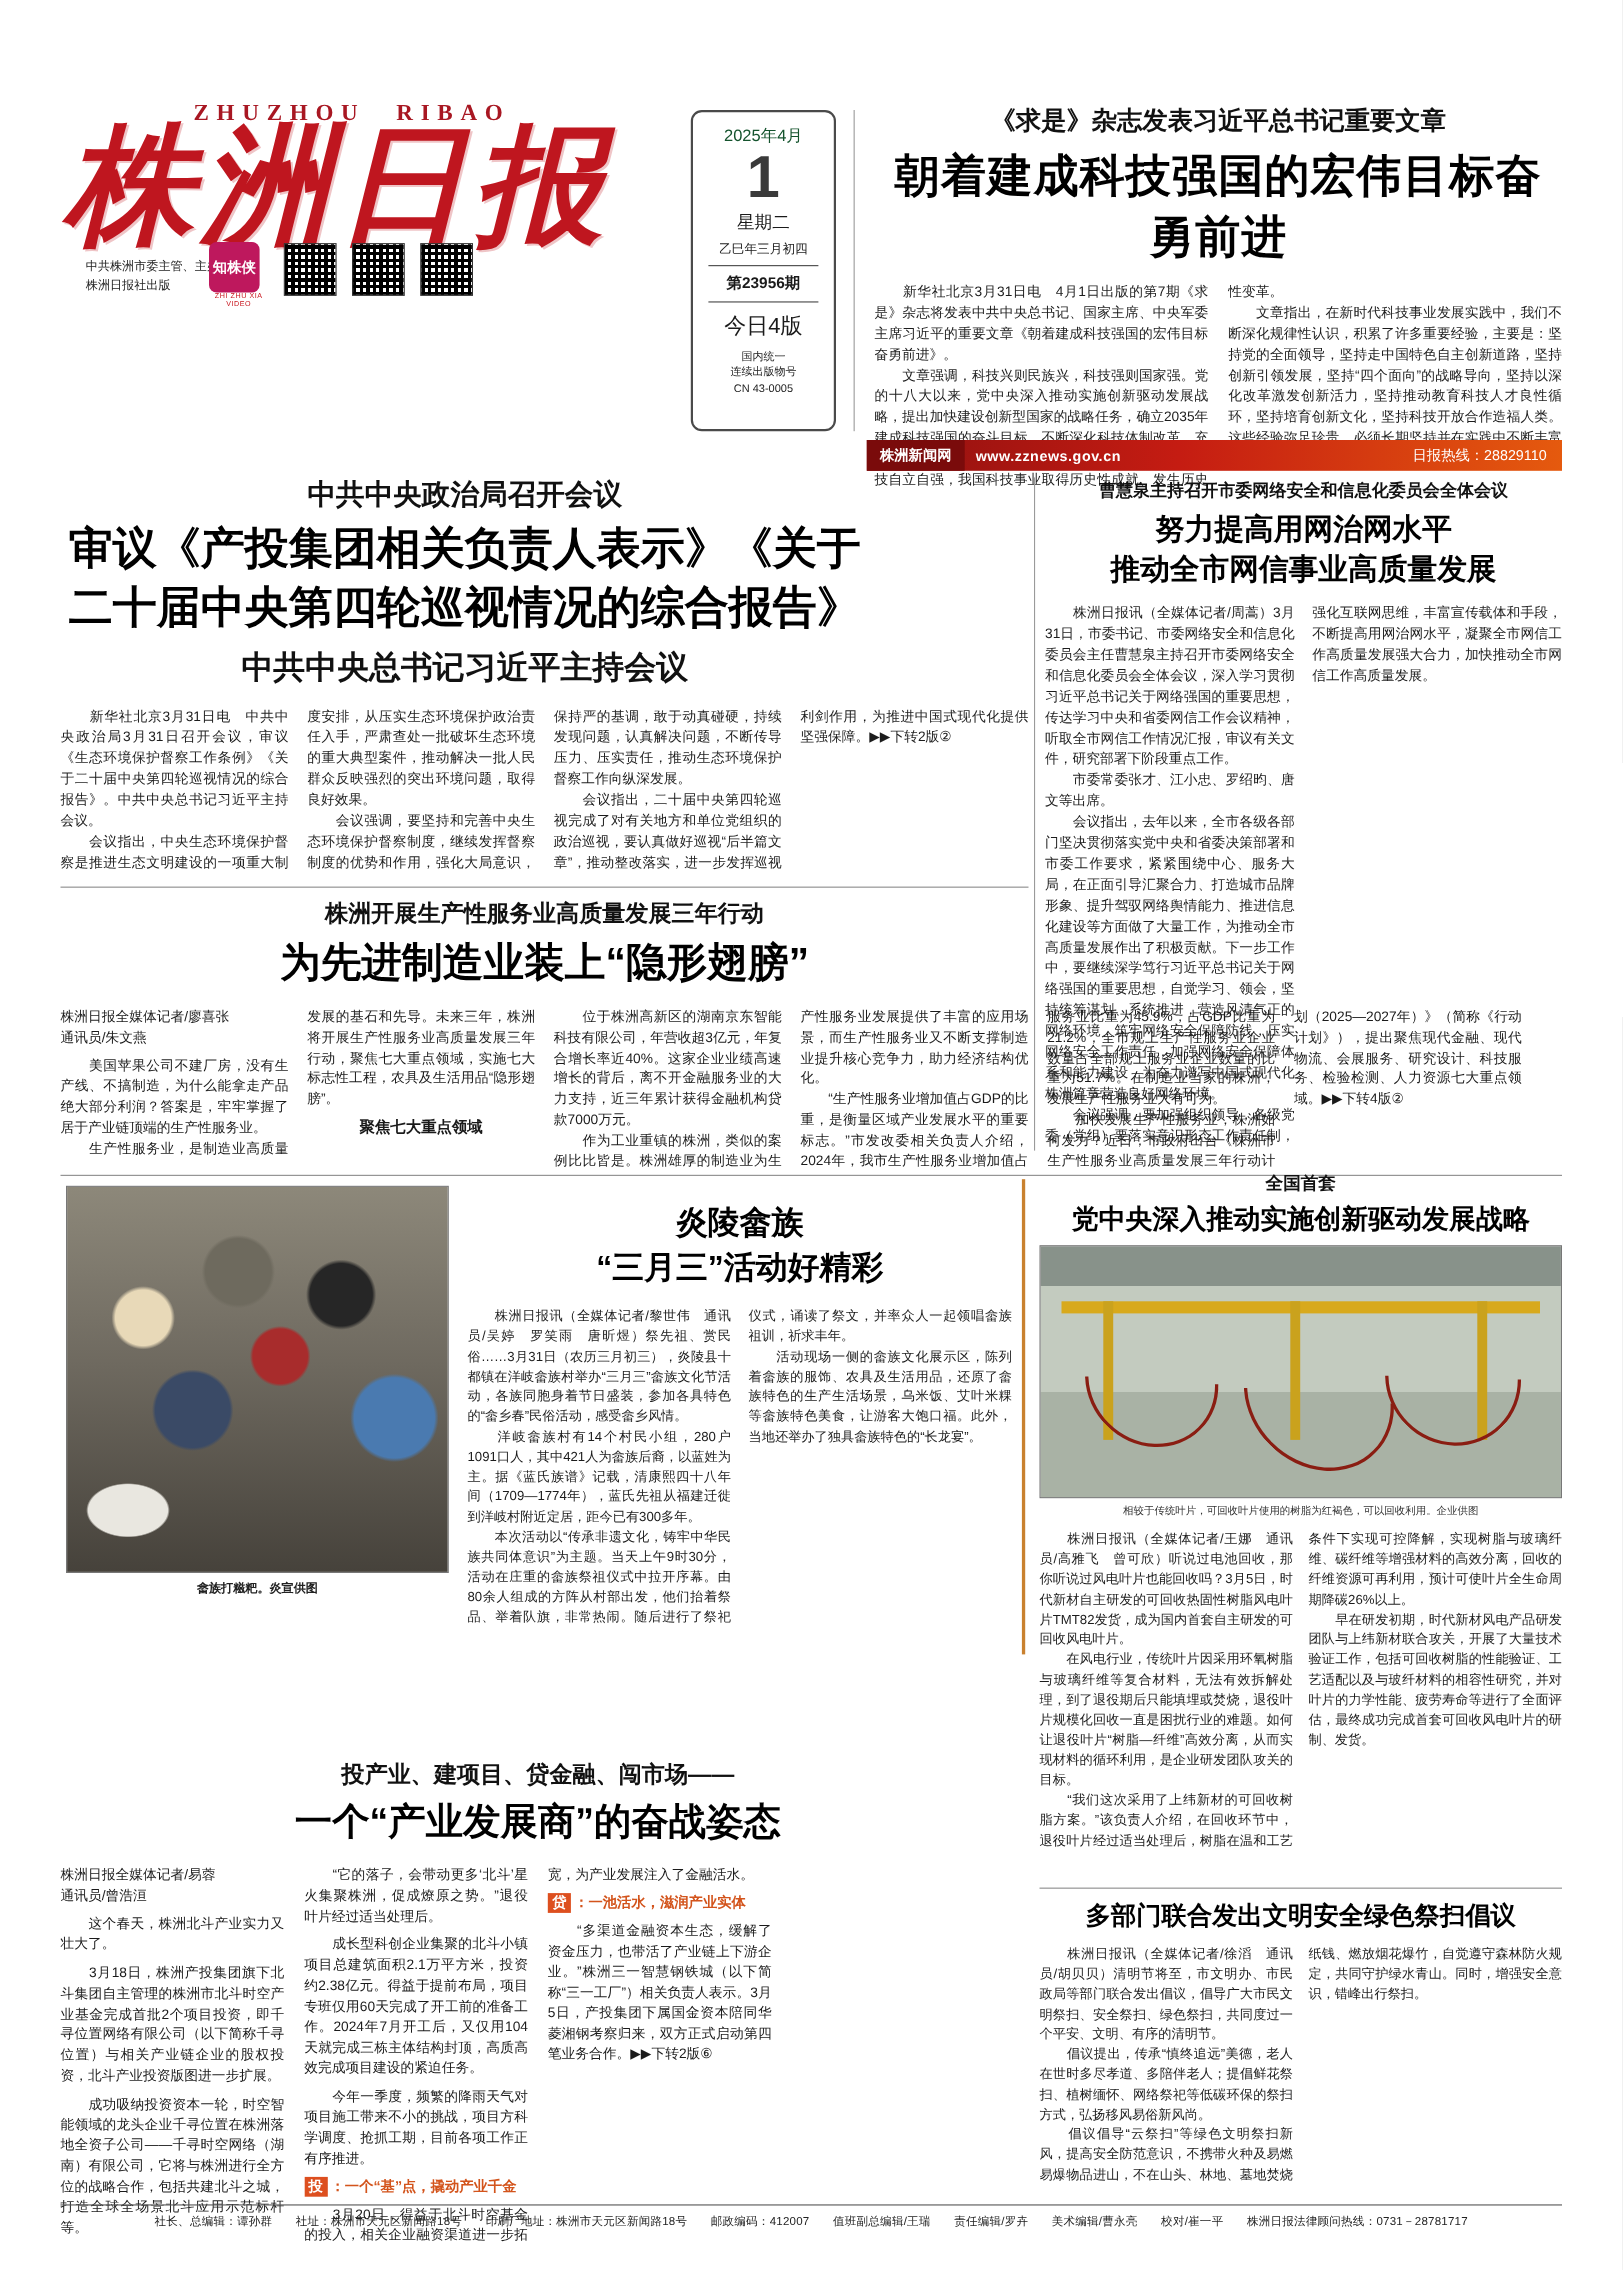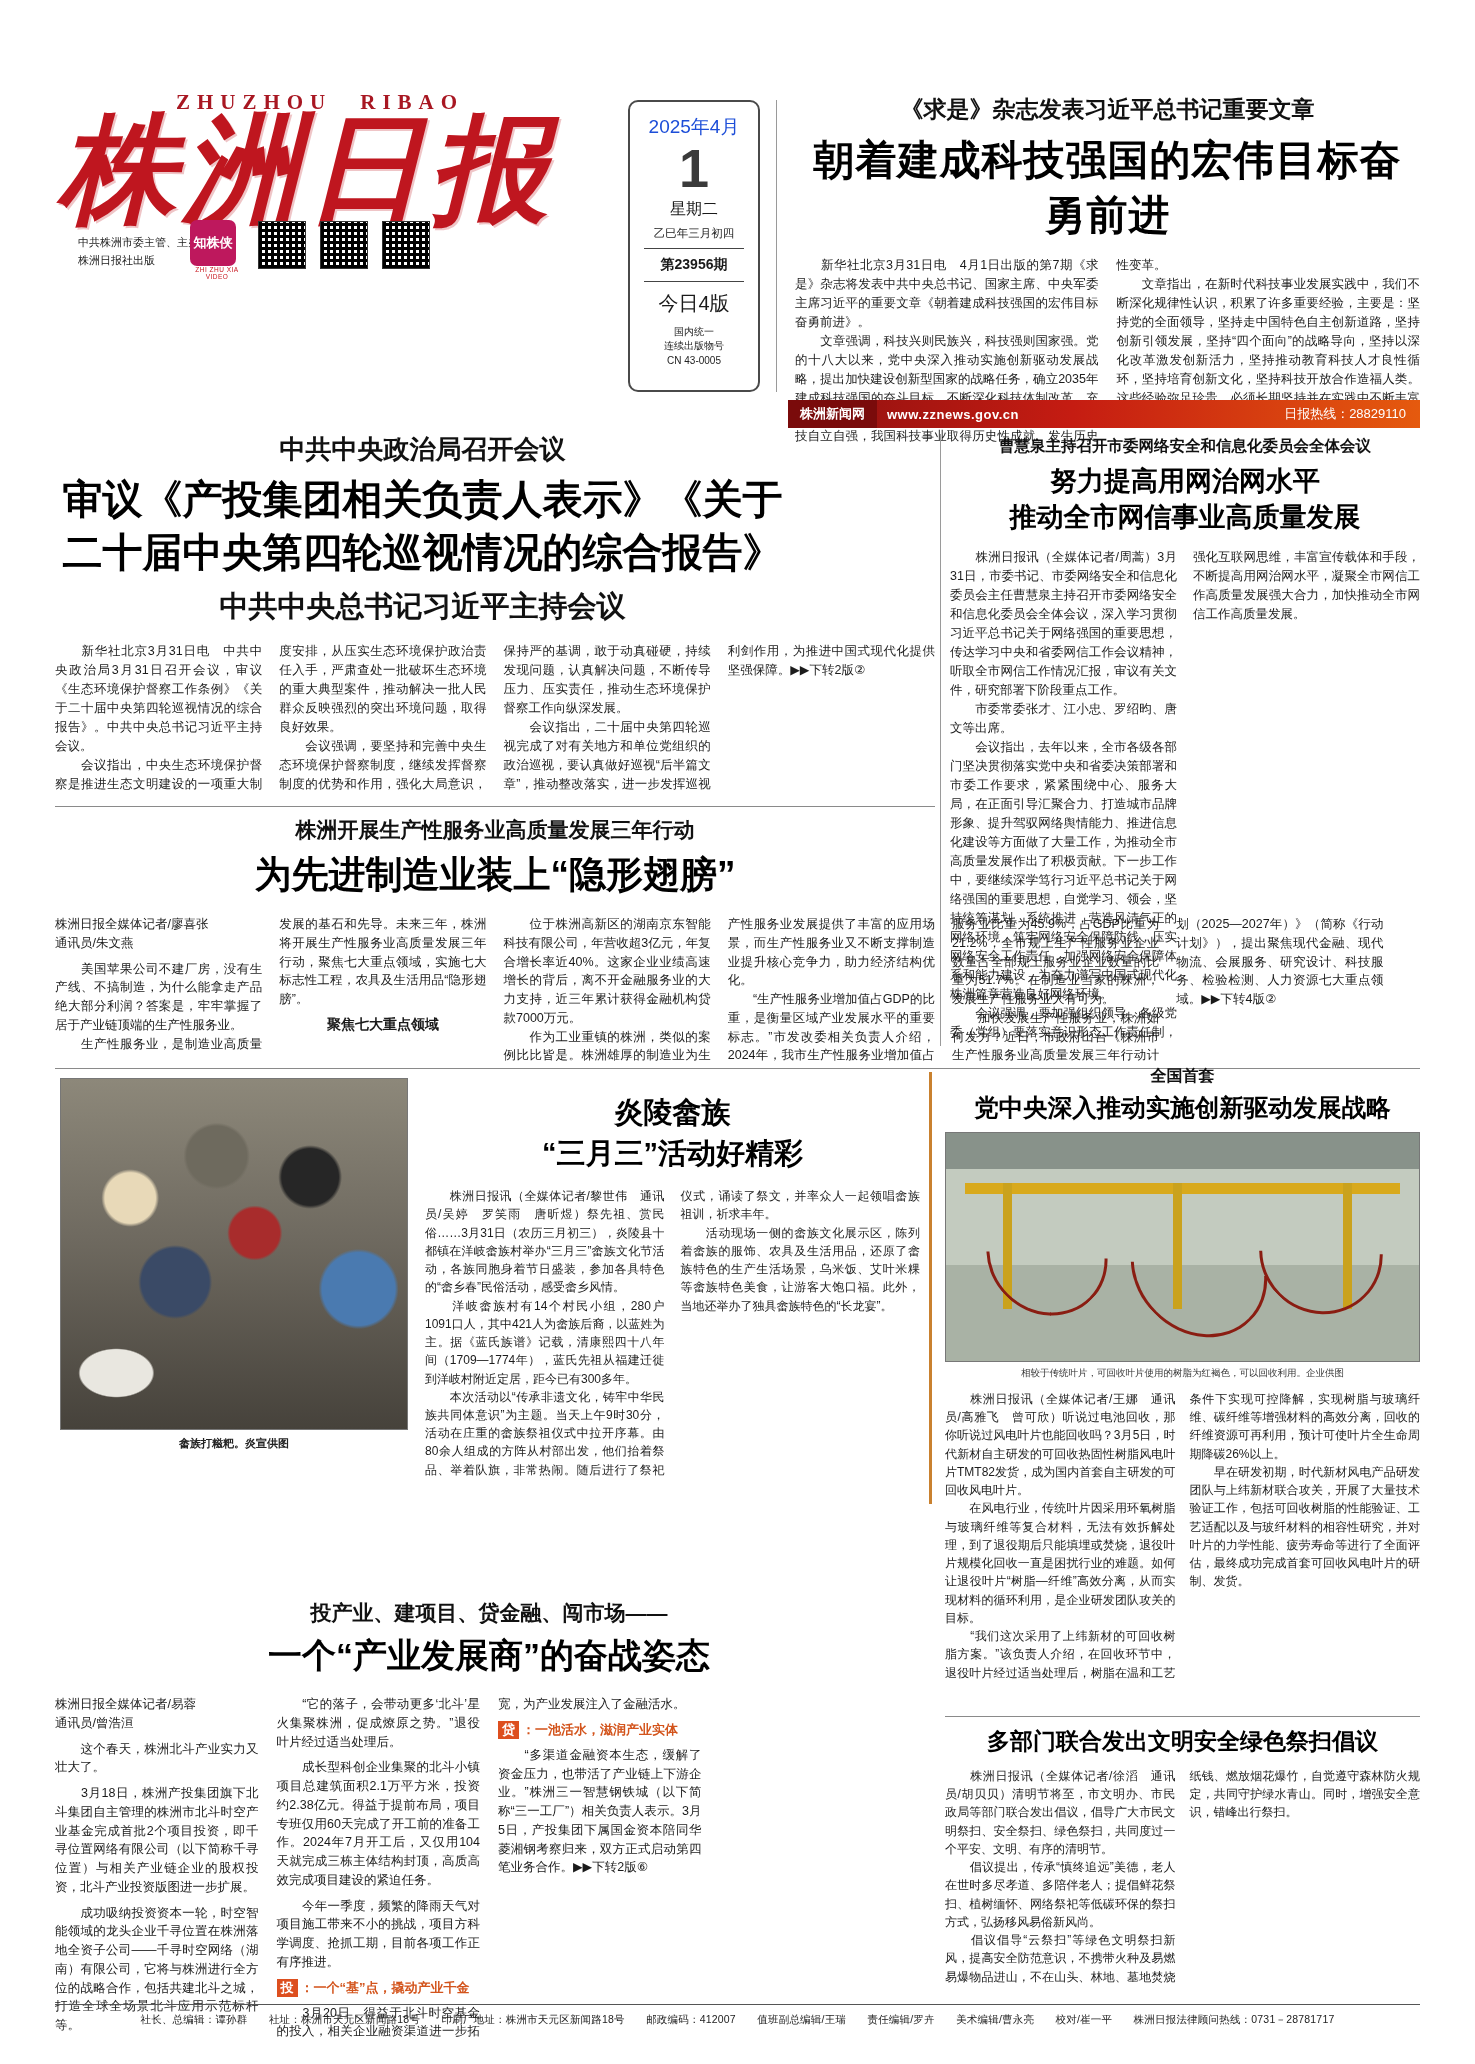--- a/index.html
+++ b/index.html
@@ -22,21 +22,21 @@
   .zzx{width:46px;height:46px;background:#be185d;border-radius:7px;color:#fff;display:flex;
        align-items:center;justify-content:center;font-weight:bold;font-size:13px;}
   .zzxcap{font-size:6.5px;color:#c8161e;width:54px;text-align:center;letter-spacing:.5px;}
   .qr{width:46px;height:46px;border:1px solid #333;
       background-image:repeating-linear-gradient(0deg,#000 0 3px,rgba(255,255,255,0) 3px 6px),
                        repeating-linear-gradient(90deg,#000 0 3px,#fff 3px 6px);}
   .qrrow{display:flex;gap:14px;}
   
   .datebox{width:132px;height:292px;border:2px solid #4a4a4a;border-radius:10px;box-sizing:border-box;
            padding:12px 6px 6px;text-align:center;}
-  .datebox .d1{font-size:19px;color:#1d4ed8;}
+  .datebox .d1{font-size:15px;color:#14532d;}
   .datebox .d2{font-size:54px;font-weight:bold;color:#3a3a3a;line-height:1.05;}
   .datebox .d3{font-size:16px;margin-top:2px;}
   .datebox .d4{font-size:11.5px;margin-top:6px;}
   .datebox hr{border:none;border-top:1px solid #444;margin:7px 8px;}
   .datebox .d5{font-size:14px;font-weight:bold;}
   .datebox .d6{font-size:20px;margin-top:8px;}
   .datebox .d7{font-size:10px;line-height:1.45;margin-top:8px;color:#222;}
   .vline{background:#9a9a9a;width:1px;}
   
   .infobar{height:28px;display:flex;align-items:center;color:#fff;font-size:13px;

